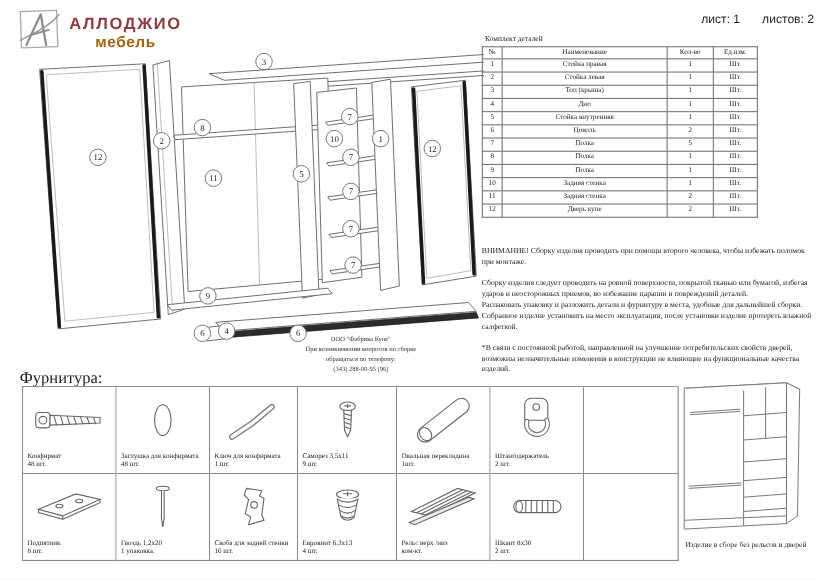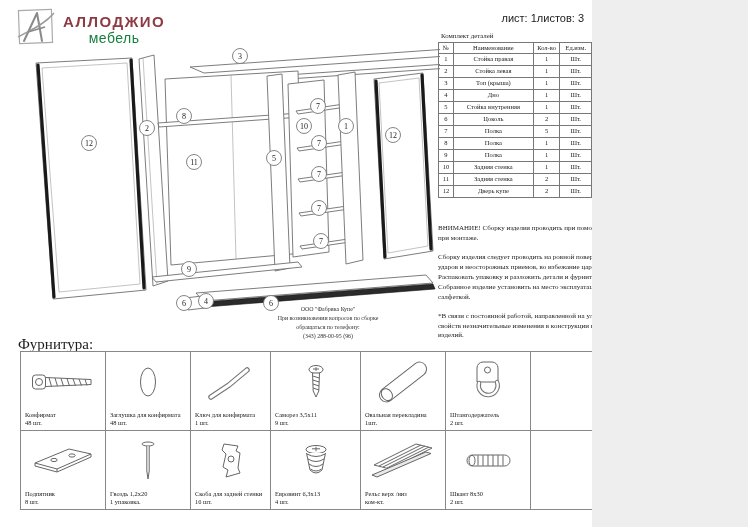--- a/index.html
+++ b/index.html
@@ -1,28 +1,28 @@
 <!DOCTYPE html>
 <html><head>
 <meta charset="utf-8">
 <style>
   *{margin:0;padding:0;box-sizing:border-box}
   html,body{background:#eee}
-  .page{position:relative;width:592px;height:527px;background:#fff;overflow:hidden;
+  .page{position:relative;width:748px;height:527px;background:#fff;overflow:hidden;
         font-family:"Liberation Serif","DejaVu Serif",serif;color:#1c1c1c}
 
   
   .logo{position:absolute;left:16px;top:7px;display:flex;gap:7px;align-items:flex-start}
   .logo-text{padding-top:6px}
   .brand{font-family:"Liberation Sans",sans-serif;font-weight:bold;font-size:15px;
          letter-spacing:1.5px;color:#8d3a42;white-space:nowrap}
-  .brand-sub{font-family:"Liberation Sans",sans-serif;font-weight:normal;font-size:14px;
-             color:#15803d;text-align:center;letter-spacing:.5px}
+  .brand-sub{font-family:"Liberation Sans",sans-serif;font-weight:bold;font-size:14px;
+             color:#a16207;text-align:center;letter-spacing:.5px}
   .title{position:absolute;left:183px;top:11px;width:410px;font-size:12.5px;line-height:1.3}
-  .sheet-info{position:absolute;right:8px;top:12px;display:flex;
+  .sheet-info{position:absolute;right:8px;top:12px;display:flex;gap:20px;
               font-family:"Liberation Sans",sans-serif;font-size:11px;color:#222}
 
   
   #diagram{position:absolute;left:10px;top:40px}
   .part{fill:#fff;stroke:#6e6e6e;stroke-width:.9;stroke-linejoin:round}
   .edge{stroke:#1a1a1a;stroke-width:3.2;stroke-linecap:round}
   .thin{stroke:#9a9a9a;stroke-width:.6;fill:none}
   .callout circle{fill:#fff;stroke:#777;stroke-width:.9}
   .callout text{font-family:"Liberation Serif",serif;font-size:8px;fill:#222;text-anchor:middle}
 
@@ -75,21 +75,21 @@
     </span>
     <span class="logo-text">
       <div class="brand">АЛЛОДЖИО</div>
       <div class="brand-sub">мебель</div>
     </span>
   </div>
 
 
   <div class="sheet-info">
     <span>лист: 1</span>
-    <span>листов: 3</span>
+    <span>листов: 2</span>
   </div>
 
   <svg id="diagram" width="430" height="300" viewBox="0 0 430 300">
 
     <polygon class="part" points="180,27 452,8 466,14 194,33"></polygon>
     <polygon class="part" points="218,39 437,24 439,28 220,43"></polygon>
 
     <polygon class="part" points="26,23 122,18 136,250 43,259"></polygon>
     <line class="edge" x1="28" y1="25" x2="44" y2="257"></line>
     <line class="edge" x1="121" y1="20" x2="134" y2="248"></line>
@@ -291,21 +291,21 @@
           <td class="c-unit">Шт.</td>
         </tr>
       </tbody>
   </table>
 
   <div class="notices">
     <div class="notice">ВНИМАНИЕ! Сборку изделия проводить при помощи второго человека, чтобы избежать поломок при монтаже.</div>
     <div class="notice">Сборку изделия следует проводить на ровной поверхности, покрытой тканью или бумагой, избегая ударов и неосторожных приемов, во избежание царапин и повреждений деталей.
 Распаковать упаковку и разложить детали и фурнитуру в места, удобные для дальнейшей сборки.
 Собранное изделие установить на место эксплуатации, после установки изделие протереть влажной салфеткой.</div>
-    <div class="notice">*В связи с постоянной работой, направленной на улучшение потребительских свойств мебели, свойств незначительные изменения в конструкции не влияющие на функциональные качества изделий.</div>
+    <div class="notice">*В связи с постоянной работой, направленной на улучшение потребительских свойств дверей, возможны незначительные изменения в конструкции не влияющие на функциональные качества изделий.</div>
   </div>
 
   <div class="hw-title">Фурнитура:</div>
   <div class="hw-grid">
       <div class="hw-cell">
         <div class="hw-icon">
           <svg width="64" height="22" viewBox="0 0 64 22">
             <rect x="1.5" y="4" width="13" height="14" rx="3" fill="#fff" stroke="#666" stroke-width="1"></rect>
             <circle cx="8" cy="11" r="3.5" fill="none" stroke="#666" stroke-width="1"></circle>
             <path d="M14.5 6.5 L60 8.5 L60 13.5 L14.5 15.5 Z" fill="#fff" stroke="#666" stroke-width="1"></path>

